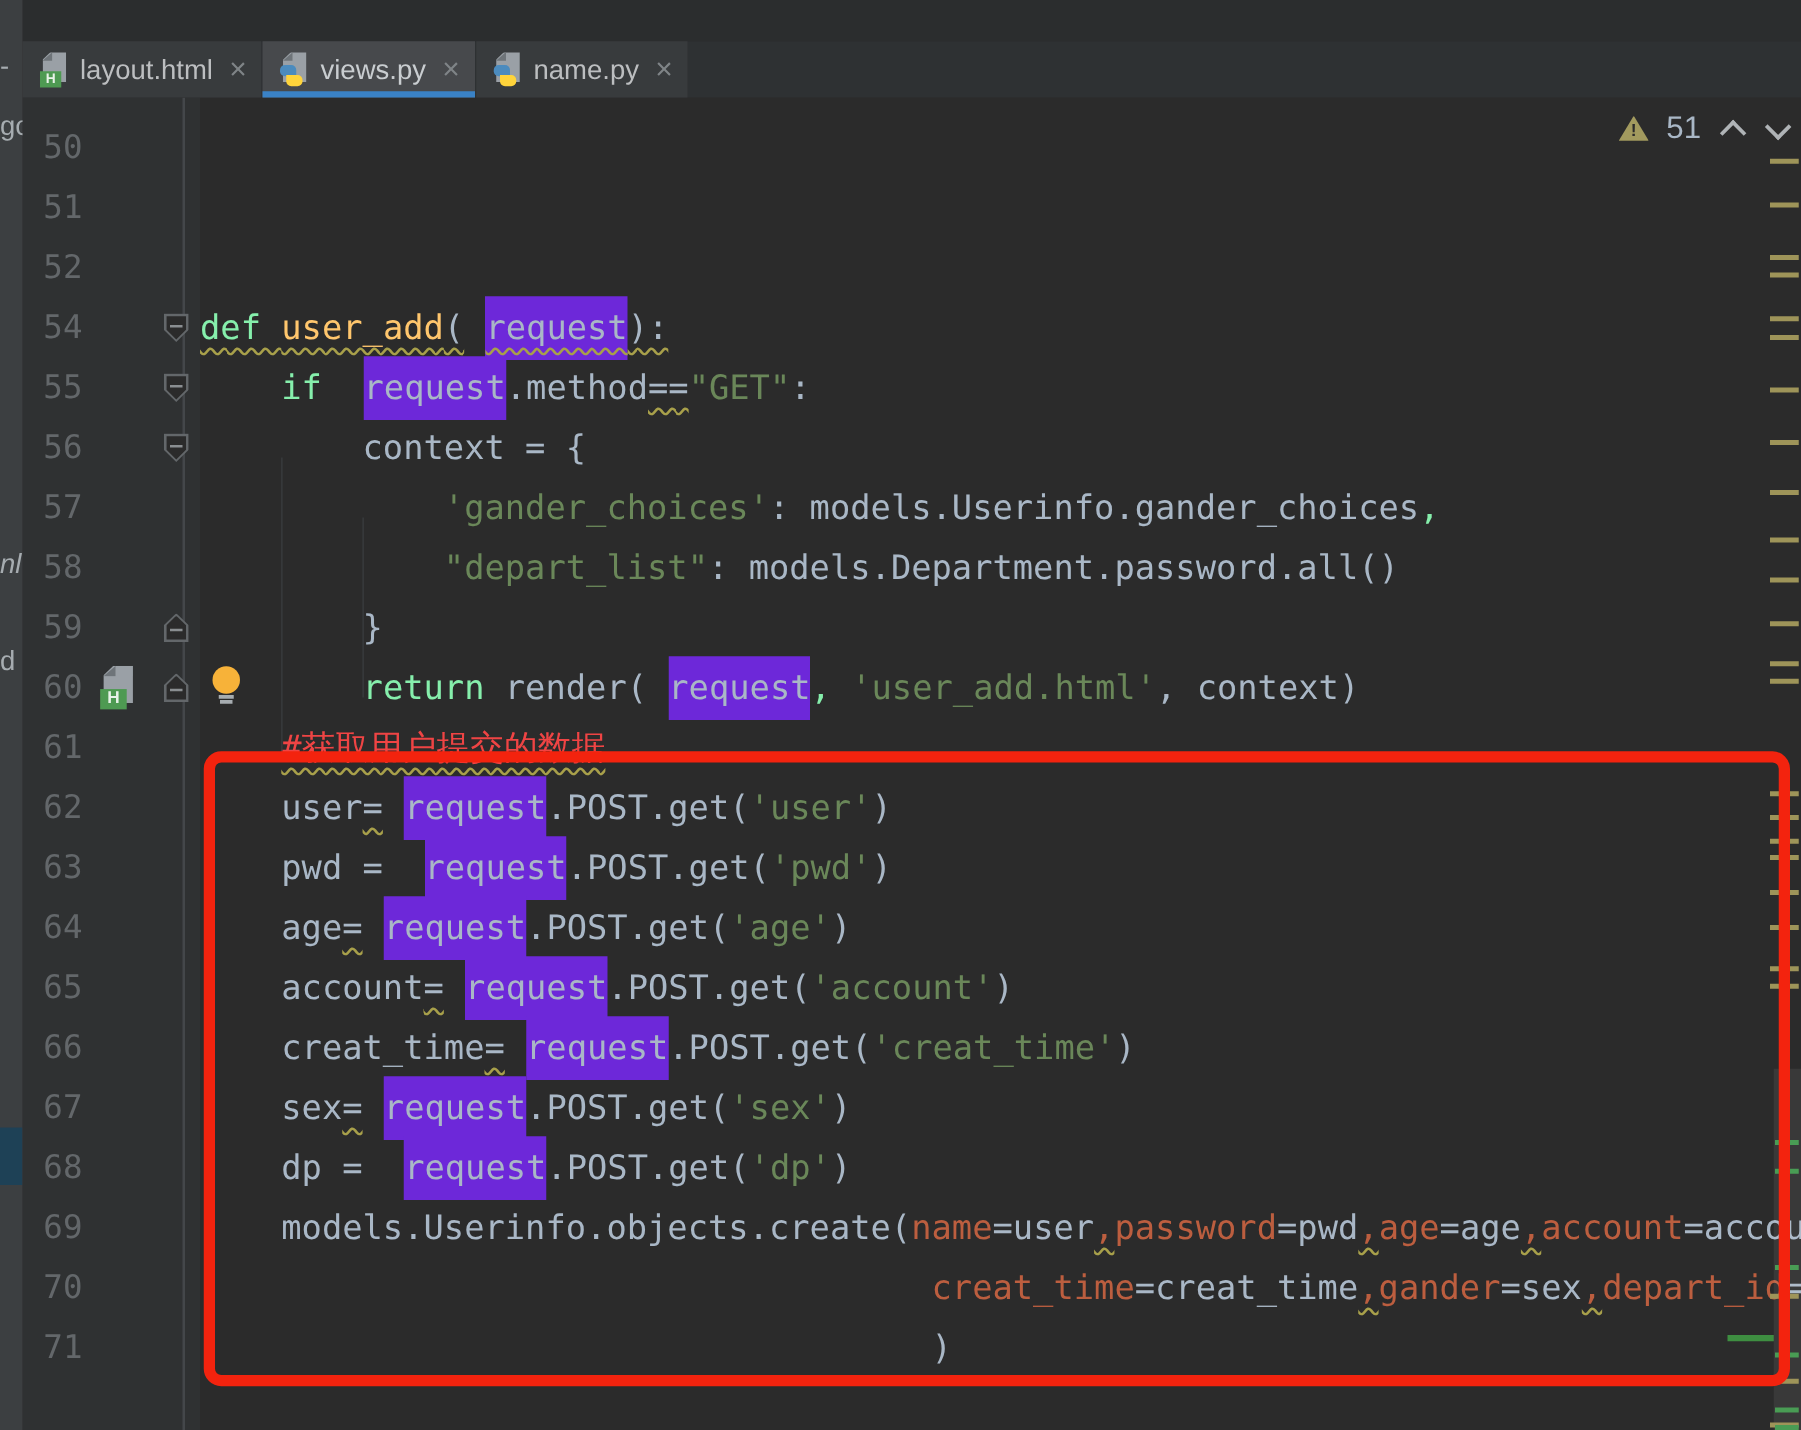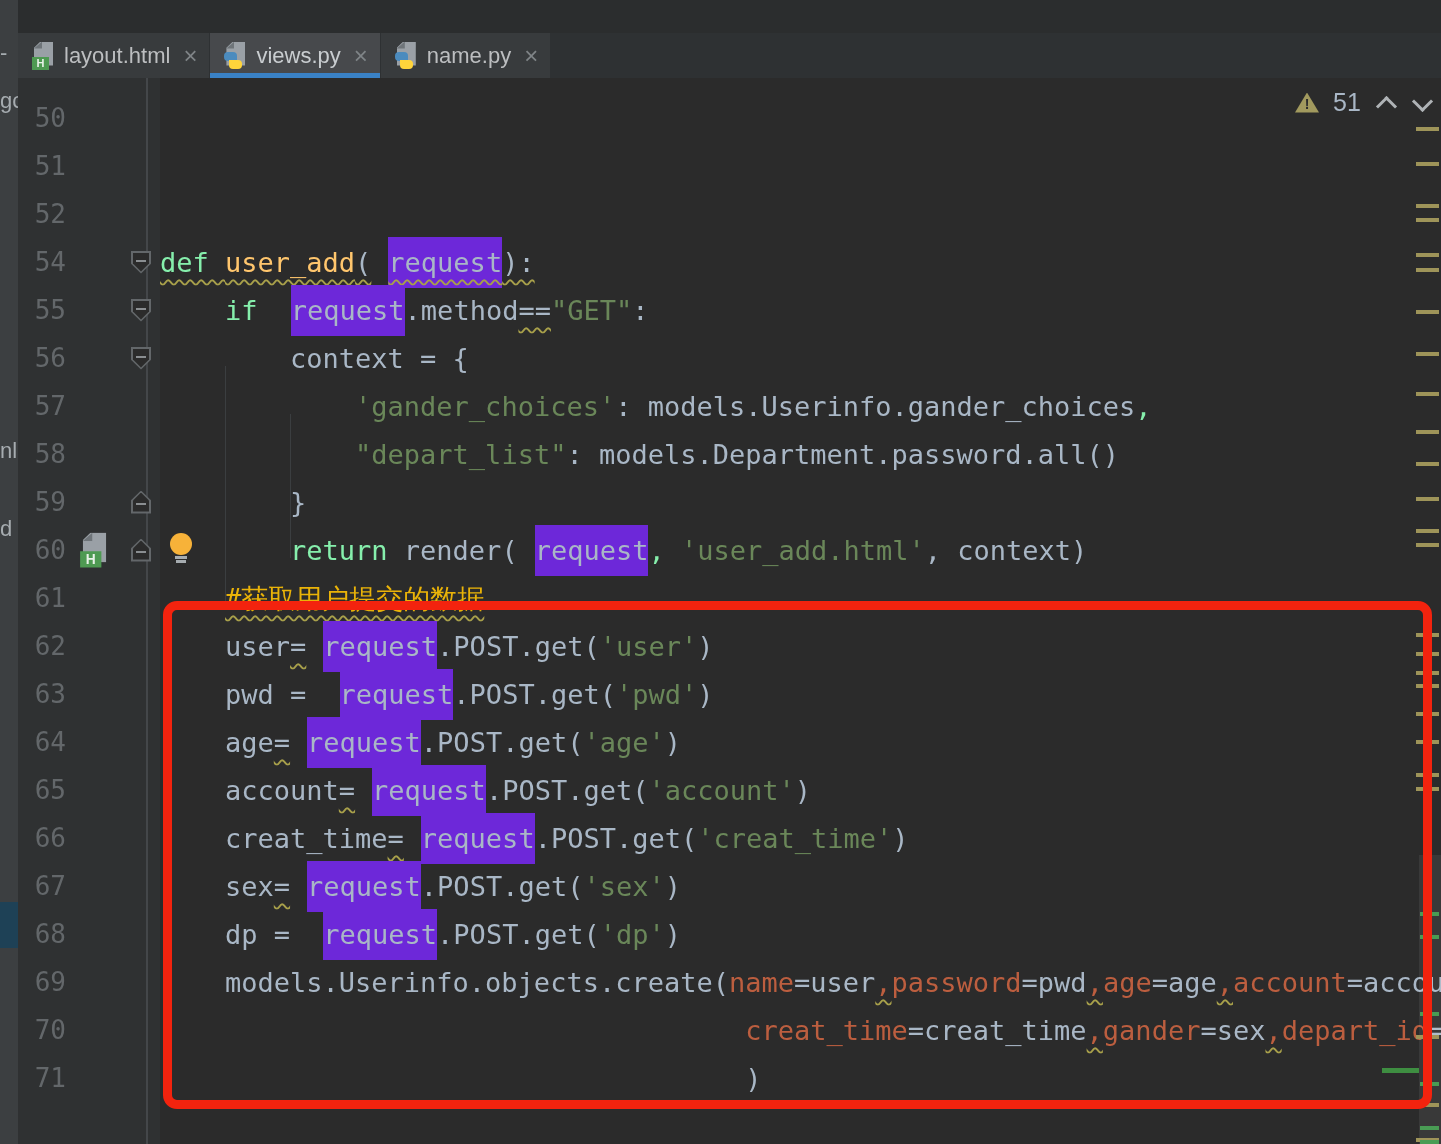--- a/index.html
+++ b/index.html
@@ -35,21 +35,21 @@
   .gutter-bg { position:absolute; left:18px; top:78px; width:142px; height:1066px; background:#2F3132; }
   .code-area { position:absolute; left:18px; top:94px; width:1423px; height:1066px; overflow:hidden; }
   .line { position:relative; display:flex; align-items:center; height:48px; }
   .ln { width:48px; flex:none; text-align:right; color:#63676A; font-size:26px; }
   .gslot { width:56px; flex:none; display:flex; justify-content:center; align-items:center; }
   .fslot { width:38px; flex:none; display:flex; justify-content:center; align-items:center; z-index:2; }
   .line pre { margin:0; font:27px/1 "DejaVu Sans Mono", monospace; white-space:pre; color:#A9B7C6; z-index:1; }
   .kw   { color:#86efac; }
   .fn   { color:#FFC66D; }
   .str  { color:#6A8759; }
-  .com  { color:#eab308; }
+  .com  { color:#ef4444; }
   .narg { color:#BC5E3F; }
   .sq   { text-decoration:underline wavy #A8A04A; text-decoration-thickness:2px; text-underline-offset:7px; text-decoration-skip-ink:none; }
   .hl   { background:#6d28d9; padding:10px 0;margin-left:17px; }
   
   .pent { position:relative; width:20px; height:23px; }
   .pent .outer { position:absolute; inset:0; background:#63676A; }
   .pent .inner { position:absolute; inset:2px; background:#2B2B2B; }
   .pent.down .outer, .pent.down .inner { clip-path:polygon(0 0,100% 0,100% 58%,50% 100%,0 58%); }
   .pent.up .outer, .pent.up .inner { clip-path:polygon(50% 0,100% 42%,100% 100%,0 100%,0 42%); }
   .pent .minus { position:absolute; left:5px; width:10px; height:2px; background:#8A8E91; }
@@ -83,21 +83,21 @@
 </style>
 </head>
 <body>
 
 <div class="app">
 
   <div class="proj-strip">
     <div id="proj-frags">
         <div class="proj-frag" style="top: 40px;">-</div>
         <div class="proj-frag" style="top: 88px;">gc</div>
-        <div class="proj-frag" style="top: 438px;">nl</div>
+        <div class="proj-frag" style="top: 438px; font-style: italic;">nl</div>
         <div class="proj-frag" style="top: 516px;">d</div>
       </div>
     <div class="proj-sel" id="proj-sel" style="top: 902px; height: 46px;"></div>
   </div>
 
   <div class="top-strip"></div>
 
   <div class="tabbar" id="tabbar">
       <div class="tab">
         <div class="ficon">

